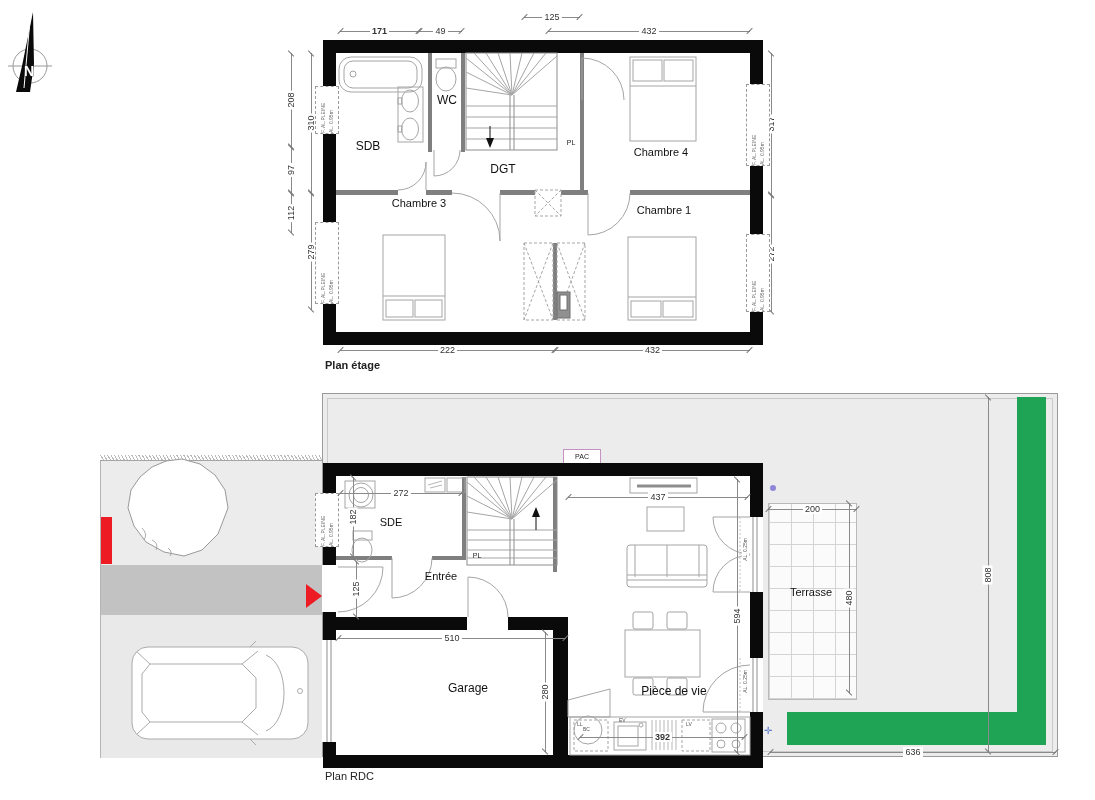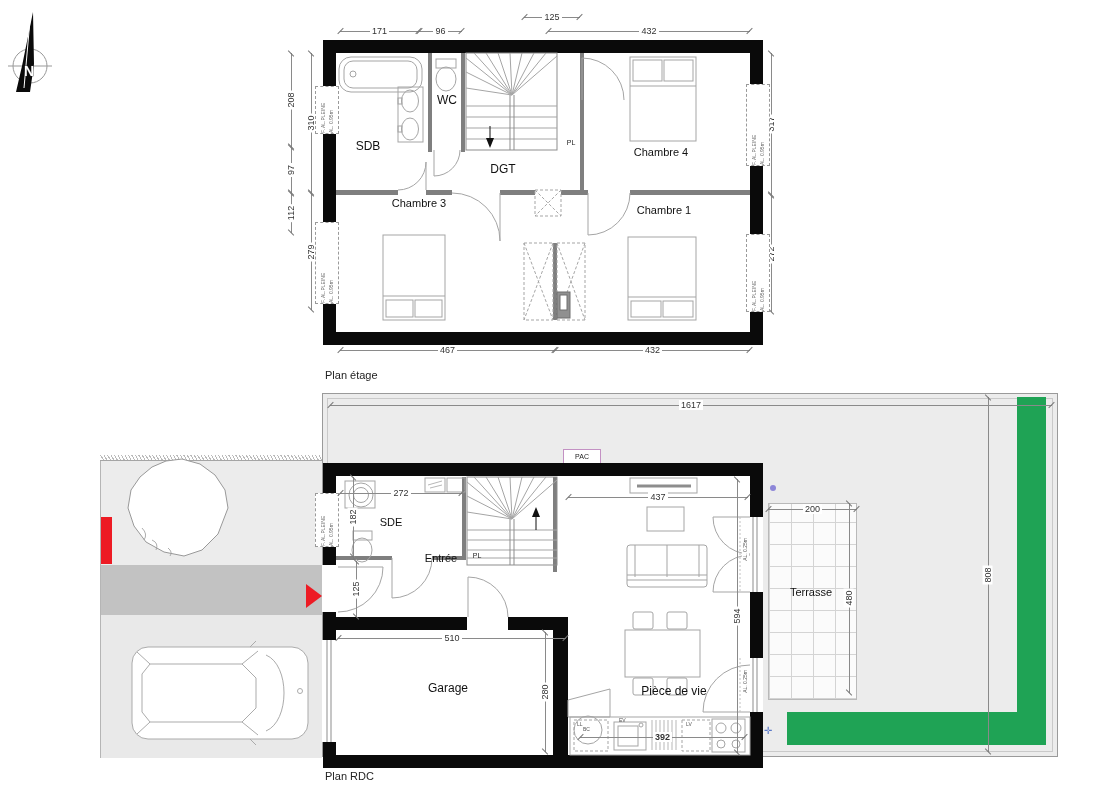--- a/index.html
+++ b/index.html
@@ -61,25 +61,25 @@
     <line x1="8" y1="66" x2="52" y2="66" stroke="#999" stroke-width="1"></line>
     <line x1="30" y1="47" x2="30" y2="85" stroke="#bbb" stroke-width="0.7"></line>
     <polygon points="33,12 22,66 16,92 30,92 34,64" fill="#0a0a0a"></polygon>
     <line x1="30" y1="20" x2="24" y2="88" stroke="#fff" stroke-width="1"></line>
     <text x="29" y="76" text-anchor="middle" font-size="14" font-weight="bold" fill="#fff" stroke="#333" stroke-width="0.6" style="paint-order:stroke">N</text>
   </svg>
 
   <div class="dimh" style="left:524px;top:10px;width:56px;">
       <span class="dimlabel">125</span>
     </div>
-  <div class="dimh" style="left:340px;top:24px;width:79px;">
+  <div class="dimh" style="left:340px;top:24px;width:79px;font-weight:bold;">
       <span class="dimlabel">171</span>
     </div>
   <div class="dimh" style="left:419px;top:24px;width:43px;">
-      <span class="dimlabel">96</span>
+      <span class="dimlabel">49</span>
     </div>
   <div class="dimh" style="left:462px;top:40px;width:86px;">
       <span class="dimlabel">190</span>
     </div>
   <div class="dimh" style="left:548px;top:24px;width:202px;">
       <span class="dimlabel">432</span>
     </div>
 
   <div class="dimv" style="left:284px;top:53px;height:94px;">
       <span class="dimlabel dimlabel-v">208</span>
@@ -98,21 +98,21 @@
     </div>
 
   <div class="dimv" style="left:764px;top:53px;height:142px;">
       <span class="dimlabel dimlabel-v">317</span>
     </div>
   <div class="dimv" style="left:764px;top:195px;height:117px;">
       <span class="dimlabel dimlabel-v">272</span>
     </div>
 
   <div class="dimh" style="left:340px;top:343px;width:215px;">
-      <span class="dimlabel">467</span>
+      <span class="dimlabel">222</span>
     </div>
   <div class="dimh" style="left:555px;top:343px;width:195px;">
       <span class="dimlabel">432</span>
     </div>
 
   <div class="plan-outline" style="left:323px;top:40px;width:440px;height:305px;"></div>
 
   <div class="wall-gray" style="left:428px;top:53px;width:4px;height:99px;"></div>
   <div class="wall-gray" style="left:461px;top:53px;width:4px;height:99px;"></div>
   <div class="wall-gray" style="left:580px;top:53px;width:4px;height:142px;"></div>
@@ -226,41 +226,41 @@
     </g>
   </svg>
 
   <div class="room-label big" style="left:368px;top:146px;">SDB</div>
   <div class="room-label big" style="left:447px;top:100px;">WC</div>
   <div class="room-label big" style="left:503px;top:169px;">DGT</div>
   <div class="room-label" style="left:661px;top:152px;">Chambre 4</div>
   <div class="room-label" style="left:664px;top:210px;">Chambre 1</div>
   <div class="room-label" style="left:419px;top:203px;">Chambre 3</div>
   <div class="pl-label" style="left:571px;top:142px;">PL</div>
-  <div class="plan-title" style="left:325px;top:369px;">Plan étage</div>
+  <div class="plan-title" style="left:325px;top:359px;font-weight:bold;">Plan étage</div>
 
   <div class="garden" style="left:323px;top:394px;width:734px;height:362px;"></div>
   <div class="boundary-outer" style="left:322px;top:393px;width:736px;height:364px;"></div>
   <div class="boundary-inner" style="left:327px;top:398px;width:726px;height:354px;"></div>
   <div class="hedge" style="left:1017px;top:397px;width:29px;height:347px;"></div>
   <div class="hedge" style="left:787px;top:712px;width:259px;height:33px;"></div>
 
   <div class="terrace" style="left:768px;top:503px;width:89px;height:197px;"></div>
   <div class="dimh" style="left:768px;top:502px;width:89px;">
       <span class="dimlabel">200</span>
     </div>
   <div class="dimv" style="left:842px;top:503px;height:190px;">
       <span class="dimlabel dimlabel-v">480</span>
     </div>
 
-  <div class="dimh" style="left:330px;top:398px;width:722px;">
-      <span class="dimlabel">1617</span>
-    </div>
   <div class="dimv" style="left:981px;top:397px;height:355px;">
       <span class="dimlabel dimlabel-v">808</span>
+    </div>
+  <div class="dimh" style="left:770px;top:745px;width:286px;">
+      <span class="dimlabel">636</span>
     </div>
 
   <div class="garden" style="left:100px;top:461px;width:222px;height:104px;"></div>
   <div class="driveway" style="left:100px;top:565px;width:222px;height:50px;"></div>
   <div class="parking" style="left:100px;top:615px;width:222px;height:143px;"></div>
   <div class="hatchband" style="left:100px;top:455px;width:222px;height:6px;"></div>
   <div class="abs" style="left:100px;top:460px;width:222px;height:0;border-top:1px solid #a5a5a5;"></div>
   <div class="abs" style="left:100px;top:461px;width:0;height:297px;border-left:1px solid #b5b5b5;"></div>
   <div class="stipple" style="left:313px;top:461px;width:9px;height:297px;"></div>
 
@@ -408,22 +408,22 @@
   </svg>
 
   <div class="abs" style="left:577px;top:721px;font-size:5px;color:#555;">LL</div>
   <div class="abs" style="left:619px;top:717px;font-size:5px;color:#555;">EV</div>
   <div class="abs" style="left:686px;top:721px;font-size:5px;color:#555;">LV</div>
   <div class="abs" style="left:583px;top:726px;font-size:5px;color:#555;">BC</div>
   <div class="baylabel" style="left:742px;top:538px;">AL. 0.25m</div>
   <div class="baylabel" style="left:742px;top:670px;">AL. 0.25m</div>
 
   <div class="room-label" style="left:391px;top:522px;">SDE</div>
-  <div class="room-label" style="left:441px;top:558px;">Entrée</div>
-  <div class="room-label big" style="left:448px;top:688px;">Garage</div>
+  <div class="room-label" style="left:441px;top:576px;">Entrée</div>
+  <div class="room-label big" style="left:468px;top:688px;">Garage</div>
   <div class="room-label big" style="left:674px;top:691px;">Pièce de vie</div>
   <div class="room-label" style="left:811px;top:592px;">Terrasse</div>
   <div class="pl-label" style="left:477px;top:555px;">PL</div>
 
   <div class="dimh" style="left:340px;top:486px;width:122px;">
       <span class="dimlabel">272</span>
     </div>
   <div class="dimv" style="left:346px;top:477px;height:80px;">
       <span class="dimlabel dimlabel-v">182</span>
     </div>

